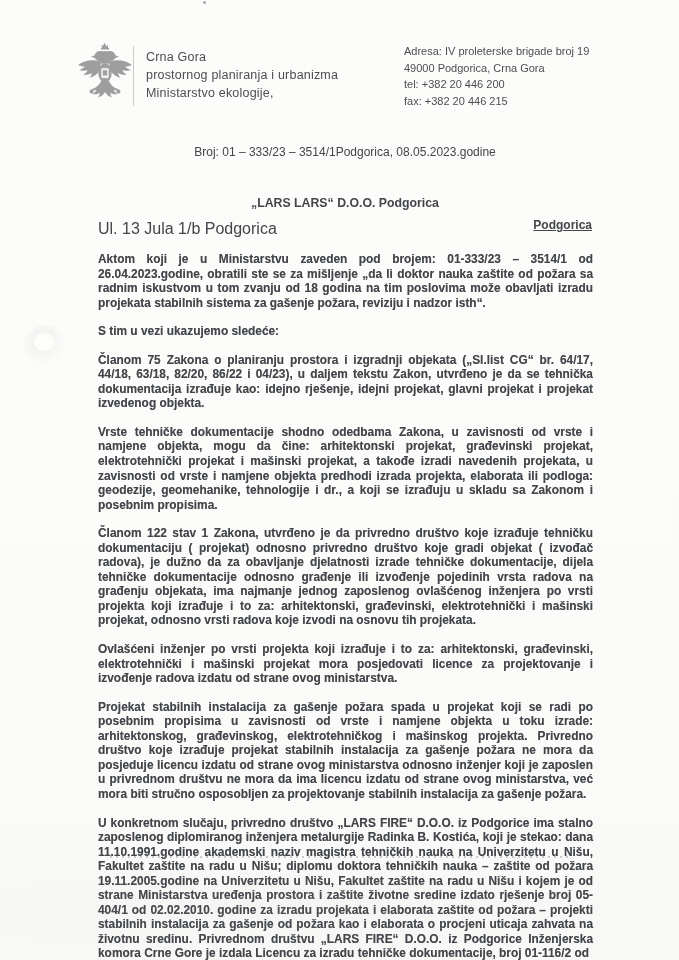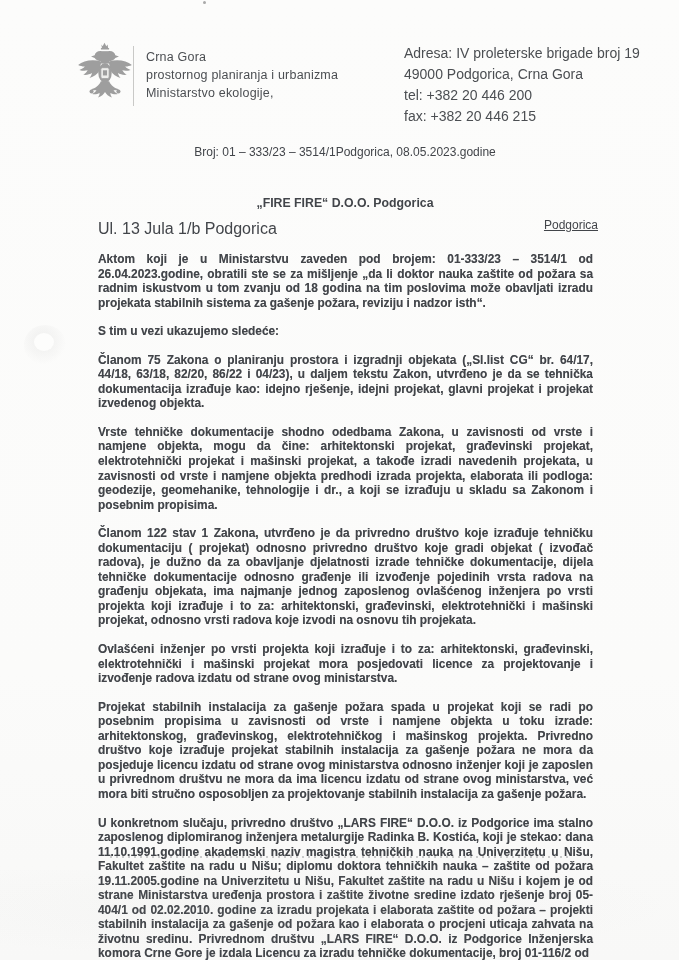--- a/index.html
+++ b/index.html
@@ -13,26 +13,26 @@
     margin:0 auto;
     background:linear-gradient(180deg,#fcfcfb 0%,#fbfbfa 70%,#f8f8f7 100%);
     overflow:hidden;
     color:#42454a;
     padding-left:32px;
   }
   
   .emblem{position:absolute;left:74px;top:40px;width:62px;height:74px;}
   .header-divider{position:absolute;left:133px;top:46px;width:1px;height:60px;background:#c9c9c7;}
   .org-block{position:absolute;left:146px;top:48px;font-size:12.5px;line-height:1.45;color:#4b4e52;letter-spacing:.2px;}
-  .contact-block{position:absolute;left:404px;top:43px;font-size:14px;line-height:1.5;color:#4b4e52;}
+  .contact-block{position:absolute;left:404px;top:43px;font-size:11px;line-height:1.5;color:#4b4e52;}
   
   .ref-row{position:absolute;left:98px;top:145px;width:494px;display:flex;justify-content:center;font-size:12px;}
   
   .recipient-name{position:absolute;left:98px;top:196px;width:494px;text-align:center;font-weight:bold;font-size:12.3px;}
-  .recipient-city{position:absolute;left:104px;top:218px;width:494px;text-align:right;font-weight:normal;font-size:12px;text-decoration:underline;}
+  .recipient-city{position:absolute;left:98px;top:218px;width:494px;text-align:right;font-weight:bold;font-size:12px;text-decoration:underline;}
   .recipient-address{position:absolute;left:98px;top:220px;width:494px;text-align:left;font-size:16px;}
   
   .body-text{position:absolute;left:98px;top:252px;width:495px;font-size:11.9px;line-height:14.55px;text-align:justify;font-weight:bold;}
   .body-text p{margin:0 0 14px 0;text-shadow:0 0 .3px rgba(66,69,74,.45);}
   .body-text p.no-justify{text-align:left;}
   
   .smudge{position:absolute;left:24px;top:325px;width:42px;height:40px;border-radius:50%;
     background:radial-gradient(circle at 45% 40%, rgba(120,120,120,.10) 0%, rgba(150,150,150,.05) 45%, rgba(255,255,255,0) 70%);}
   .smudge-inner{position:absolute;left:34px;top:333px;width:20px;height:18px;border-radius:50%;background:#fdfdfc;}
   .speck-top{position:absolute;left:203px;top:1px;width:3px;height:3px;border-radius:50%;background:#a9a9a9;}
@@ -79,21 +79,21 @@
     <div>49000 Podgorica, Crna Gora</div>
     <div>tel: +382 20 446 200</div>
     <div>fax: +382 20 446 215</div>
   </div>
 
   <div class="ref-row">
     <span>Broj: 01 – 333/23 – 3514/1</span>
     <span>Podgorica, 08.05.2023.godine</span>
   </div>
 
-  <div class="recipient-name">„FIRE FIRE“ D.O.O. Podgorica</div>
+  <div class="recipient-name">„LARS LARS“ D.O.O. Podgorica</div>
   <div class="recipient-city">Podgorica</div>
   <div class="recipient-address">Ul. 13 Jula 1/b Podgorica</div>
 
   <div class="body-text">
     <p>Aktom koji je u Ministarstvu zaveden pod brojem: 01-333/23 – 3514/1 od 26.04.2023.godine, obratili ste se za mišljenje „da li doktor nauka zaštite od požara sa radnim iskustvom u tom zvanju od 18 godina na tim poslovima može obavljati izradu projekata stabilnih sistema za gašenje požara, reviziju i nadzor isth“.</p>
     <p class="no-justify">S tim u vezi ukazujemo sledeće:</p>
     <p>Članom 75 Zakona o planiranju prostora i izgradnji objekata („Sl.list CG“ br. 64/17, 44/18, 63/18, 82/20, 86/22 i 04/23), u daljem tekstu Zakon, utvrđeno je da se tehnička dokumentacija izrađuje kao: idejno rješenje, idejni projekat, glavni projekat i projekat izvedenog objekta.</p>
     <p>Vrste tehničke dokumentacije shodno odedbama Zakona, u zavisnosti od vrste i namjene objekta, mogu da čine: arhitektonski projekat, građevinski projekat, elektrotehnički projekat i mašinski projekat, a takođe izradi navedenih projekata, u zavisnosti od vrste i namjene objekta predhodi izrada projekta, elaborata ili podloga: geodezije, geomehanike, tehnologije i dr., a koji se izrađuju u skladu sa Zakonom i posebnim propisima.</p>
     <p>Članom 122 stav 1 Zakona, utvrđeno je da privredno društvo koje izrađuje tehničku dokumentaciju ( projekat) odnosno privredno društvo koje gradi objekat ( izvođač radova), je dužno da za obavljanje djelatnosti izrade tehničke dokumentacije, dijela tehničke dokumentacije odnosno građenje ili izvođenje pojedinih vrsta radova na građenju objekata, ima najmanje jednog zaposlenog ovlašćenog inženjera po vrsti projekta koji izrađuje i to za: arhitektonski, građevinski, elektrotehnički i mašinski projekat, odnosno vrsti radova koje izvodi na osnovu tih projekata.</p>
     <p>Ovlašćeni inženjer po vrsti projekta koji izrađuje i to za: arhitektonski, građevinski, elektrotehnički i mašinski projekat mora posjedovati licence za projektovanje i izvođenje radova izdatu od strane ovog ministarstva.</p>

